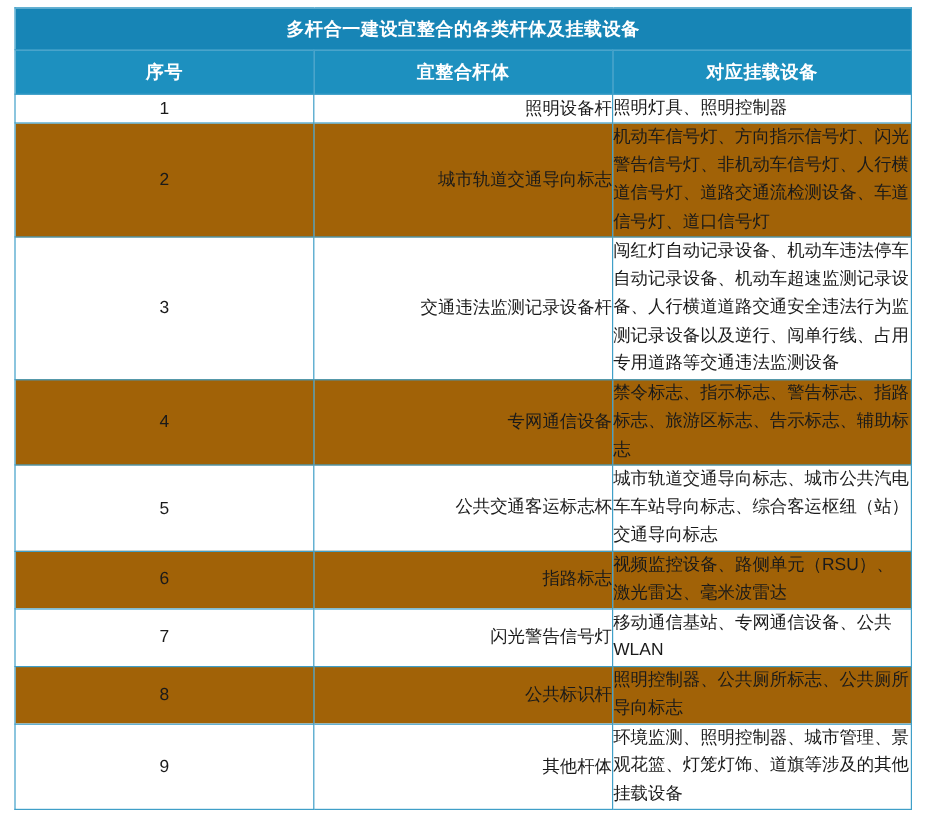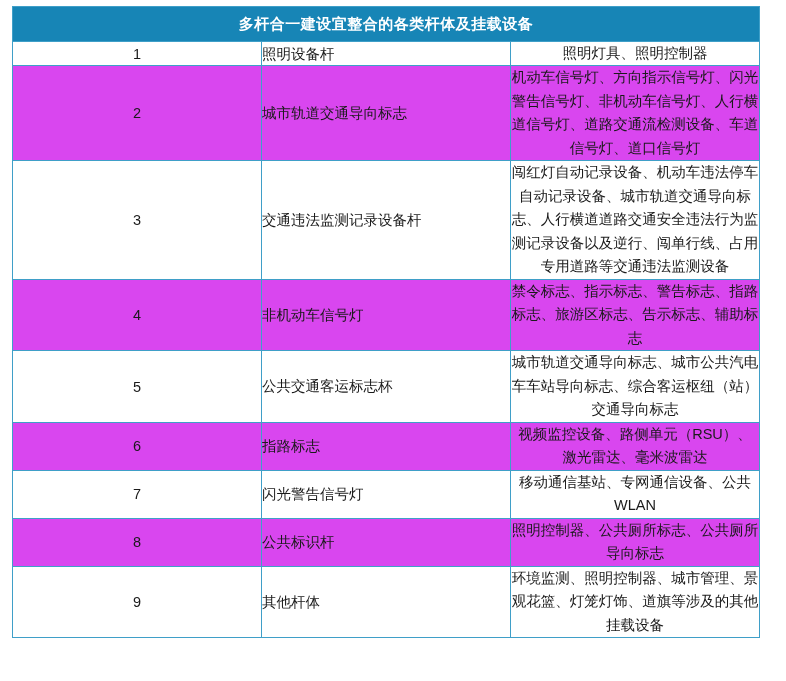--- a/index.html
+++ b/index.html
@@ -51,73 +51,78 @@
     border: 1px solid #3f9fc8;
     letter-spacing: 0.5px;
   }
   td.col-idx {
     text-align: center;
     font-size: 14.5px;
     color: #1a1a1a;
     width: 74px;
   }
   td.col-pole {
-    text-align: left;
+    text-align: right;
     font-size: 14.5px;
     color: #1a1a1a;
     width: 222px;
     padding: 6px 6px;
     line-height: 1.55;
     margin-left: 45px;
   }
   td.col-dev {
-    text-align: center;
+    text-align: left;
     font-size: 14.5px;
     color: #1a1a1a;
     padding: 7px 10px 7px 9px;
     line-height: 1.62;
   }
   tr.alt td {
-    background: #d946ef;
+    background: #a16207;
   }
   tr.plain td {
     background: #ffffff;
   }
 </style>
 </head>
 <body>
 
 <div class="page">
   <table class="spec">
     <tbody>
       <tr class="title-row">
         <td colspan="3">多杆合一建设宜整合的各类杆体及挂载设备</td>
+      </tr>
+      <tr class="head-row">
+        <th class="col-idx">序号</th>
+        <th class="col-pole">宜整合杆体</th>
+        <th class="col-dev" style="text-align:center;">对应挂载设备</th>
       </tr>
 
       <tr class="plain">
         <td class="col-idx">1</td>
         <td class="col-pole">照明设备杆</td>
         <td class="col-dev">照明灯具、照明控制器</td>
       </tr>
 
       <tr class="alt">
         <td class="col-idx">2</td>
         <td class="col-pole">城市轨道交通导向标志</td>
         <td class="col-dev">机动车信号灯、方向指示信号灯、闪光警告信号灯、非机动车信号灯、人行横道信号灯、道路交通流检测设备、车道信号灯、道口信号灯</td>
       </tr>
 
       <tr class="plain">
         <td class="col-idx">3</td>
         <td class="col-pole">交通违法监测记录设备杆</td>
-        <td class="col-dev">闯红灯自动记录设备、机动车违法停车自动记录设备、城市轨道交通导向标志、人行横道道路交通安全违法行为监测记录设备以及逆行、闯单行线、占用专用道路等交通违法监测设备</td>
+        <td class="col-dev">闯红灯自动记录设备、机动车违法停车自动记录设备、机动车超速监测记录设备、人行横道道路交通安全违法行为监测记录设备以及逆行、闯单行线、占用专用道路等交通违法监测设备</td>
       </tr>
 
       <tr class="alt">
         <td class="col-idx">4</td>
-        <td class="col-pole">非机动车信号灯</td>
+        <td class="col-pole">专网通信设备</td>
         <td class="col-dev">禁令标志、指示标志、警告标志、指路标志、旅游区标志、告示标志、辅助标志</td>
       </tr>
 
       <tr class="plain">
         <td class="col-idx">5</td>
         <td class="col-pole">公共交通客运标志杯</td>
         <td class="col-dev">城市轨道交通导向标志、城市公共汽电车车站导向标志、综合客运枢纽（站）交通导向标志</td>
       </tr>
 
       <tr class="alt">

